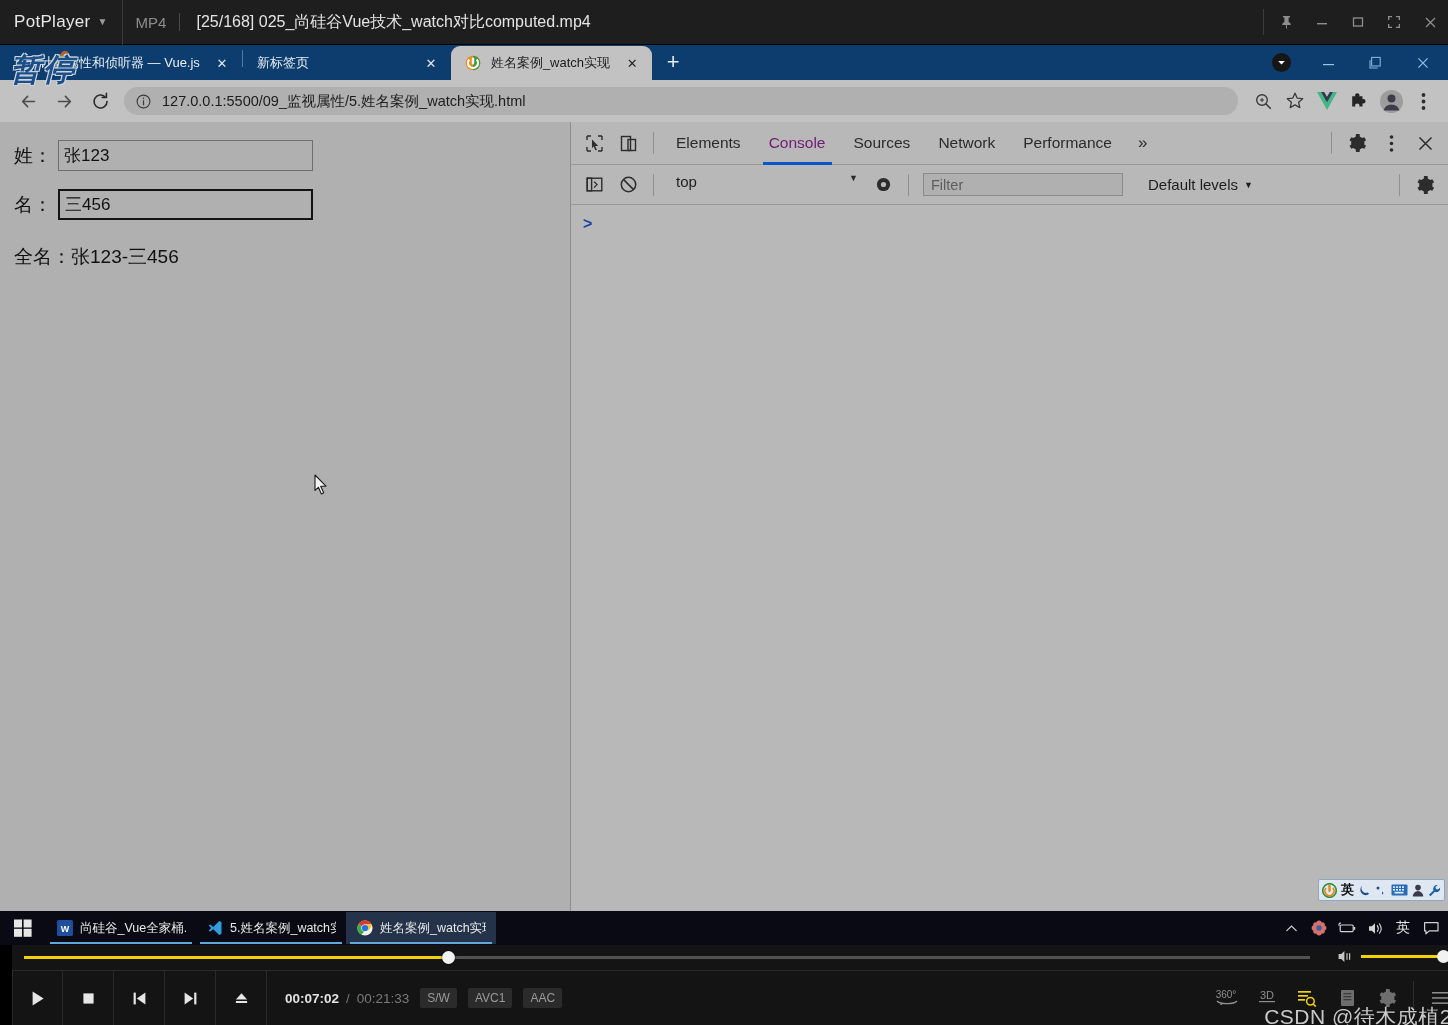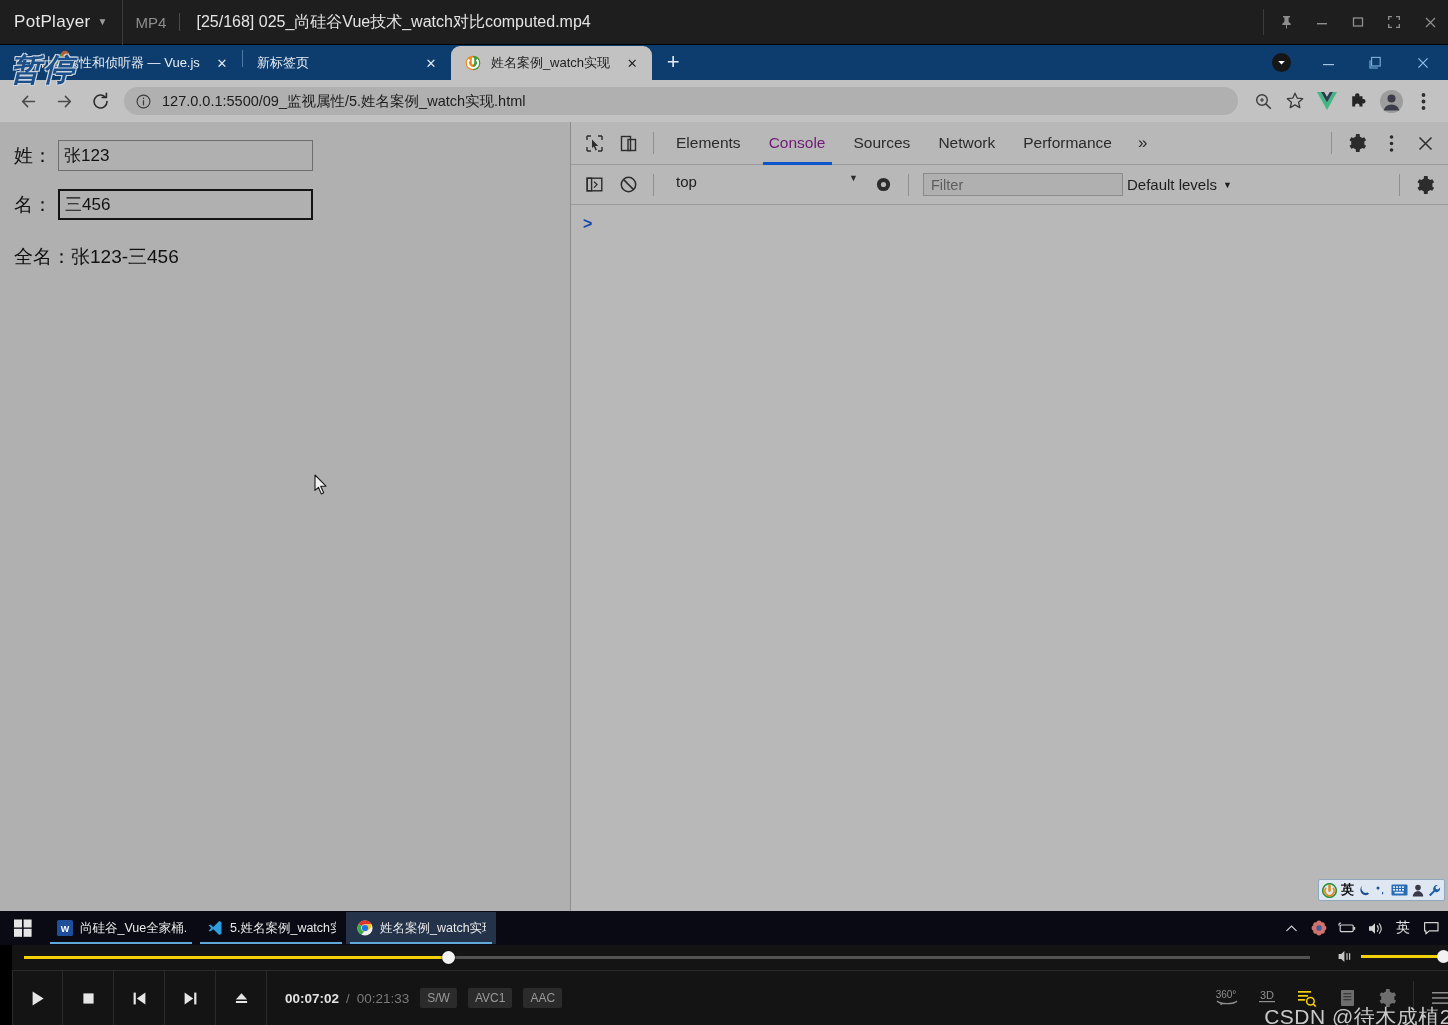--- a/index.html
+++ b/index.html
@@ -134,21 +134,21 @@
     display: flex; align-items: flex-start; width: 200px; height: 24px;
     font-size: 15px; color: #1d1d1d; padding-left: 10px; margin-left: 4px;
   }
   .ctx-caret { margin-left: auto; margin-right: 8px; font-size: 9px; color: #2a2a2a; }
   .filter-input {
     width: 200px; height: 23px; background: #b0b0b0; border: 1px solid #8a8a8a;
     font-size: 14.5px; color: #555; padding: 0 7px; margin-left: 6px;
     font-family: "Liberation Sans", sans-serif;
   }
   .filter-input::placeholder { color: #5d5d5d; }
-  .levels { font-size: 15px; color: #1d1d1d; margin-left: 4px; display: flex; align-items: center; }
+  .levels { font-size: 15px; color: #1d1d1d; margin-left: 25px; display: flex; align-items: center; }
 
   .dt-console { flex: 1; background: #b8b8b8; position: relative; padding: 10px 0 0 12px; }
   .prompt-caret { color: #1646a8; font-size: 16px; font-weight: 700; }
 
   .ime-bar {
     position: absolute; right: 3px; bottom: 10px; height: 22px;
     background: #dfe8f2; border: 1px solid #8fa8bf; border-radius: 2px;
     display: flex; align-items: center; padding: 0 3px; gap: 4px;
   }
   .ime-item { display: flex; align-items: center; justify-content: center; height: 18px; font-size: 13px; color: #123; }

